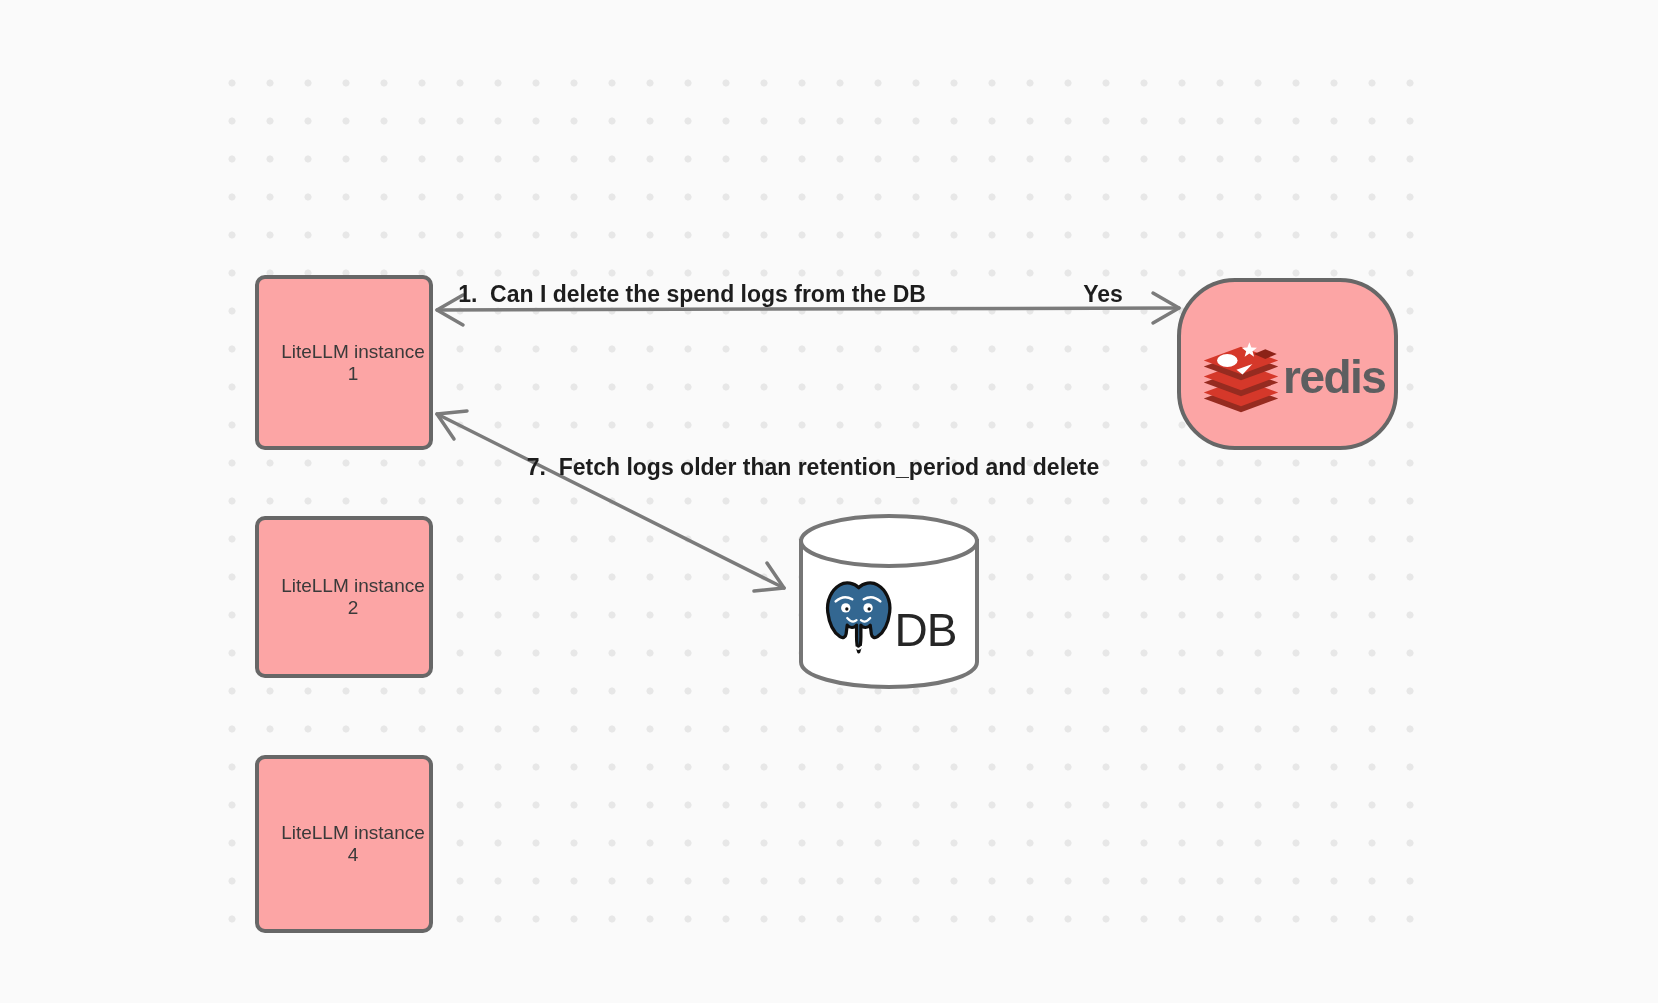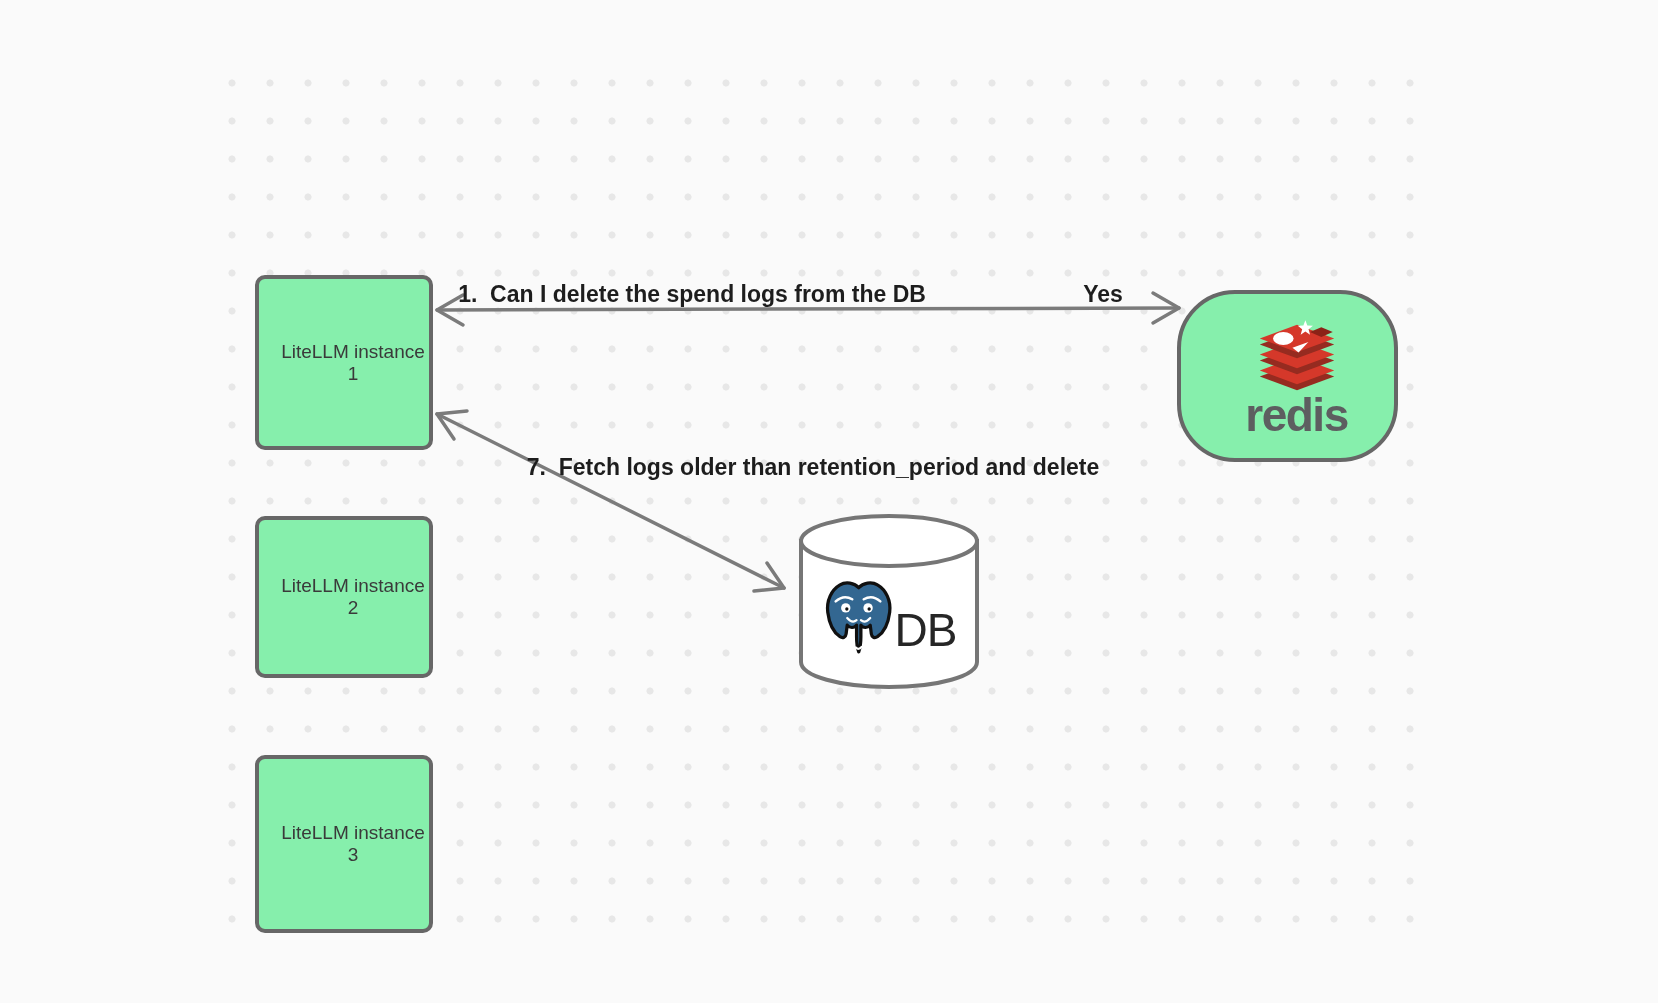--- a/index.html
+++ b/index.html
@@ -14,42 +14,42 @@
   .dot-grid {
     position: absolute;
     left: 213px; top: 64px;
     width: 1216px; height: 874px;
     background-image: radial-gradient(circle, #e7e7e7 3.2px, rgba(231,231,231,0) 3.9px);
     background-size: 38px 38px;
   }
   .node {
     position: absolute;
     box-sizing: border-box;
-    background: #86efac;
+    background: #fca5a5;
     border: 4px solid #676767;
     border-radius: 10px;
     display: flex;
     align-items: center;
     justify-content: center;
     padding-left: 18px;
   }
   .node-label {
     font-size: 19px;
     color: #3a3a3a;
     text-align: center;
   }
   #instance1 { left: 255px; top: 275px; width: 178px; height: 175px; }
   #instance2 { left: 255px; top: 516px; width: 178px; height: 162px; }
   #instance3 { left: 255px; top: 755px; width: 178px; height: 178px; }
 
   #redis-node {
-    left: 1177px; top: 290px;
+    left: 1177px; top: 278px;
     width: 221px; height: 172px;
     border-radius: 58px;
-    flex-direction: column;
+    flex-direction: row;
     justify-content: flex-start;
     padding-top: 24px;
   }
   .redis-wordmark {
     font-size: 46px;
     font-weight: 700;
     color: #5d5e60;
     letter-spacing: -1.5px;
     line-height: 1;
     margin-top: 1px;
@@ -114,21 +114,21 @@
     </g>
   </svg>
 
   <div class="node" id="instance1">
     <span class="node-label">LiteLLM instance 1</span>
   </div>
   <div class="node" id="instance2">
     <span class="node-label">LiteLLM instance 2</span>
   </div>
   <div class="node" id="instance3">
-    <span class="node-label">LiteLLM instance 3</span>
+    <span class="node-label">LiteLLM instance 4</span>
   </div>
 
   <div class="node" id="redis-node">
     <svg width="84" height="73" viewBox="0 0 110 96">
 
       <polygon points="55,59 104,77 55,95 6,77" fill="#962b20"></polygon>
       <polygon points="55,51 104,69 55,87 6,69" fill="#d5382a"></polygon>
 
       <polygon points="55,38 104,56 55,74 6,56" fill="#962b20"></polygon>
       <polygon points="55,30 104,48 55,66 6,48" fill="#d5382a"></polygon>

